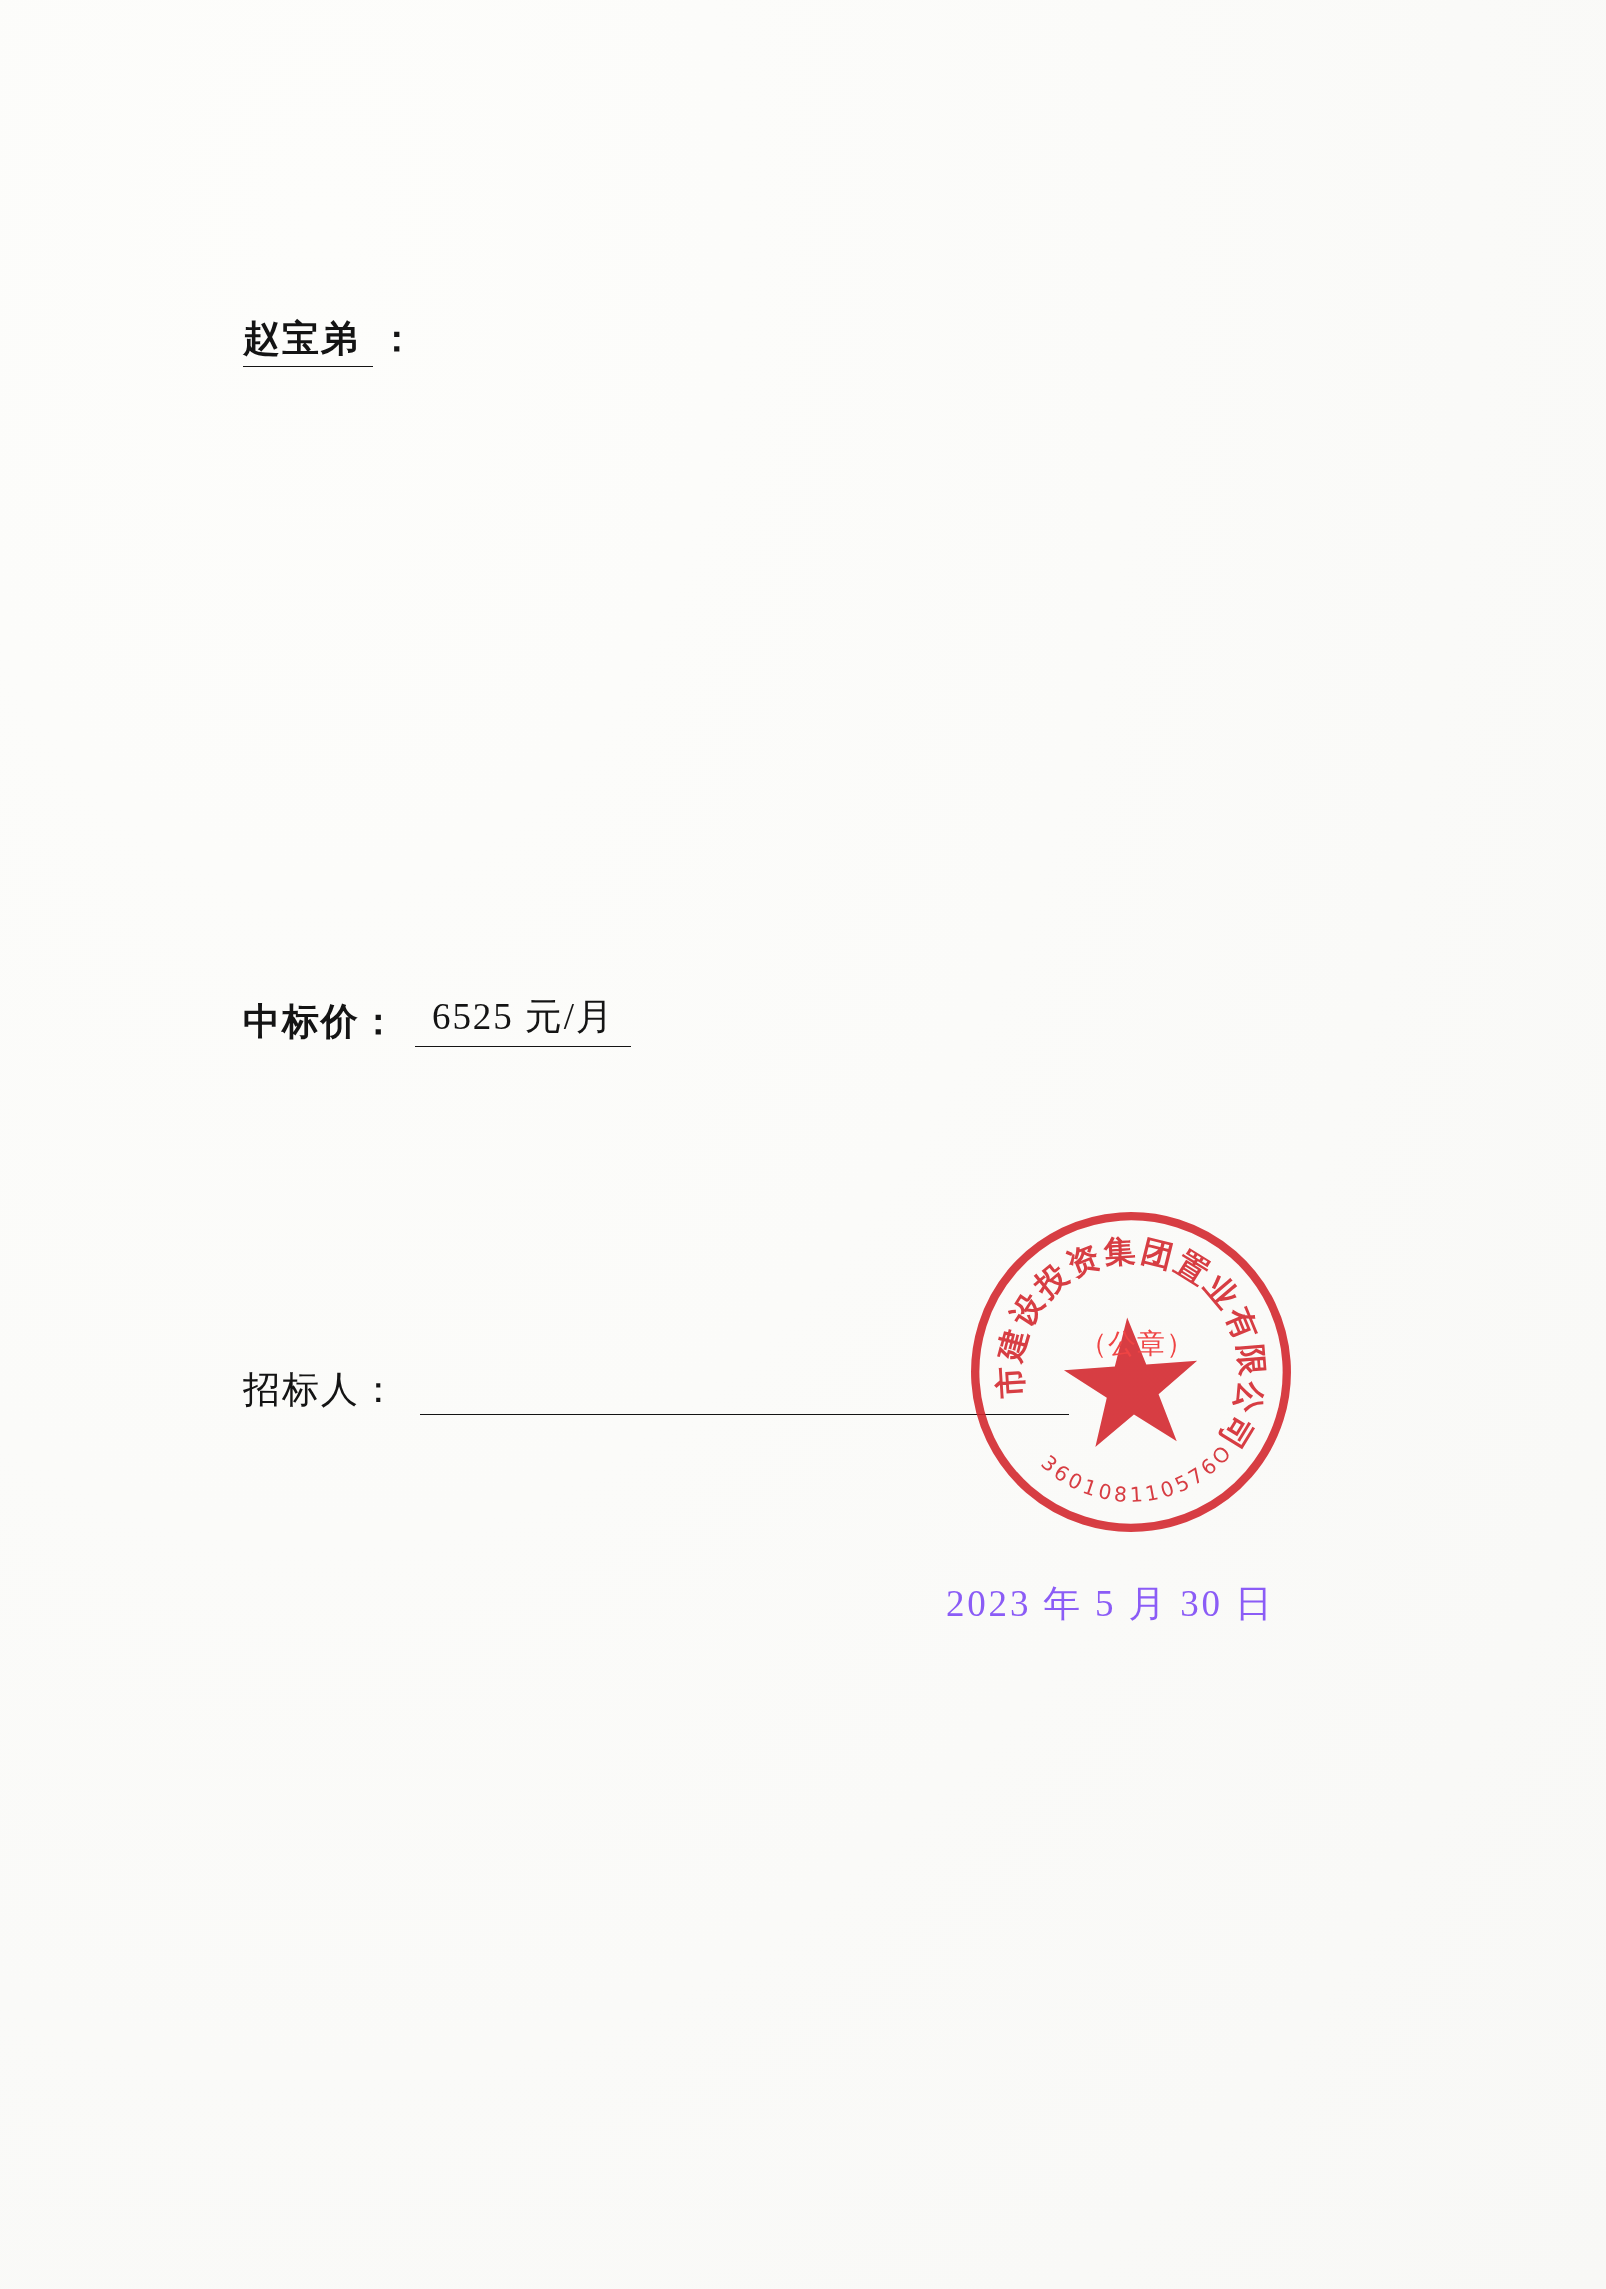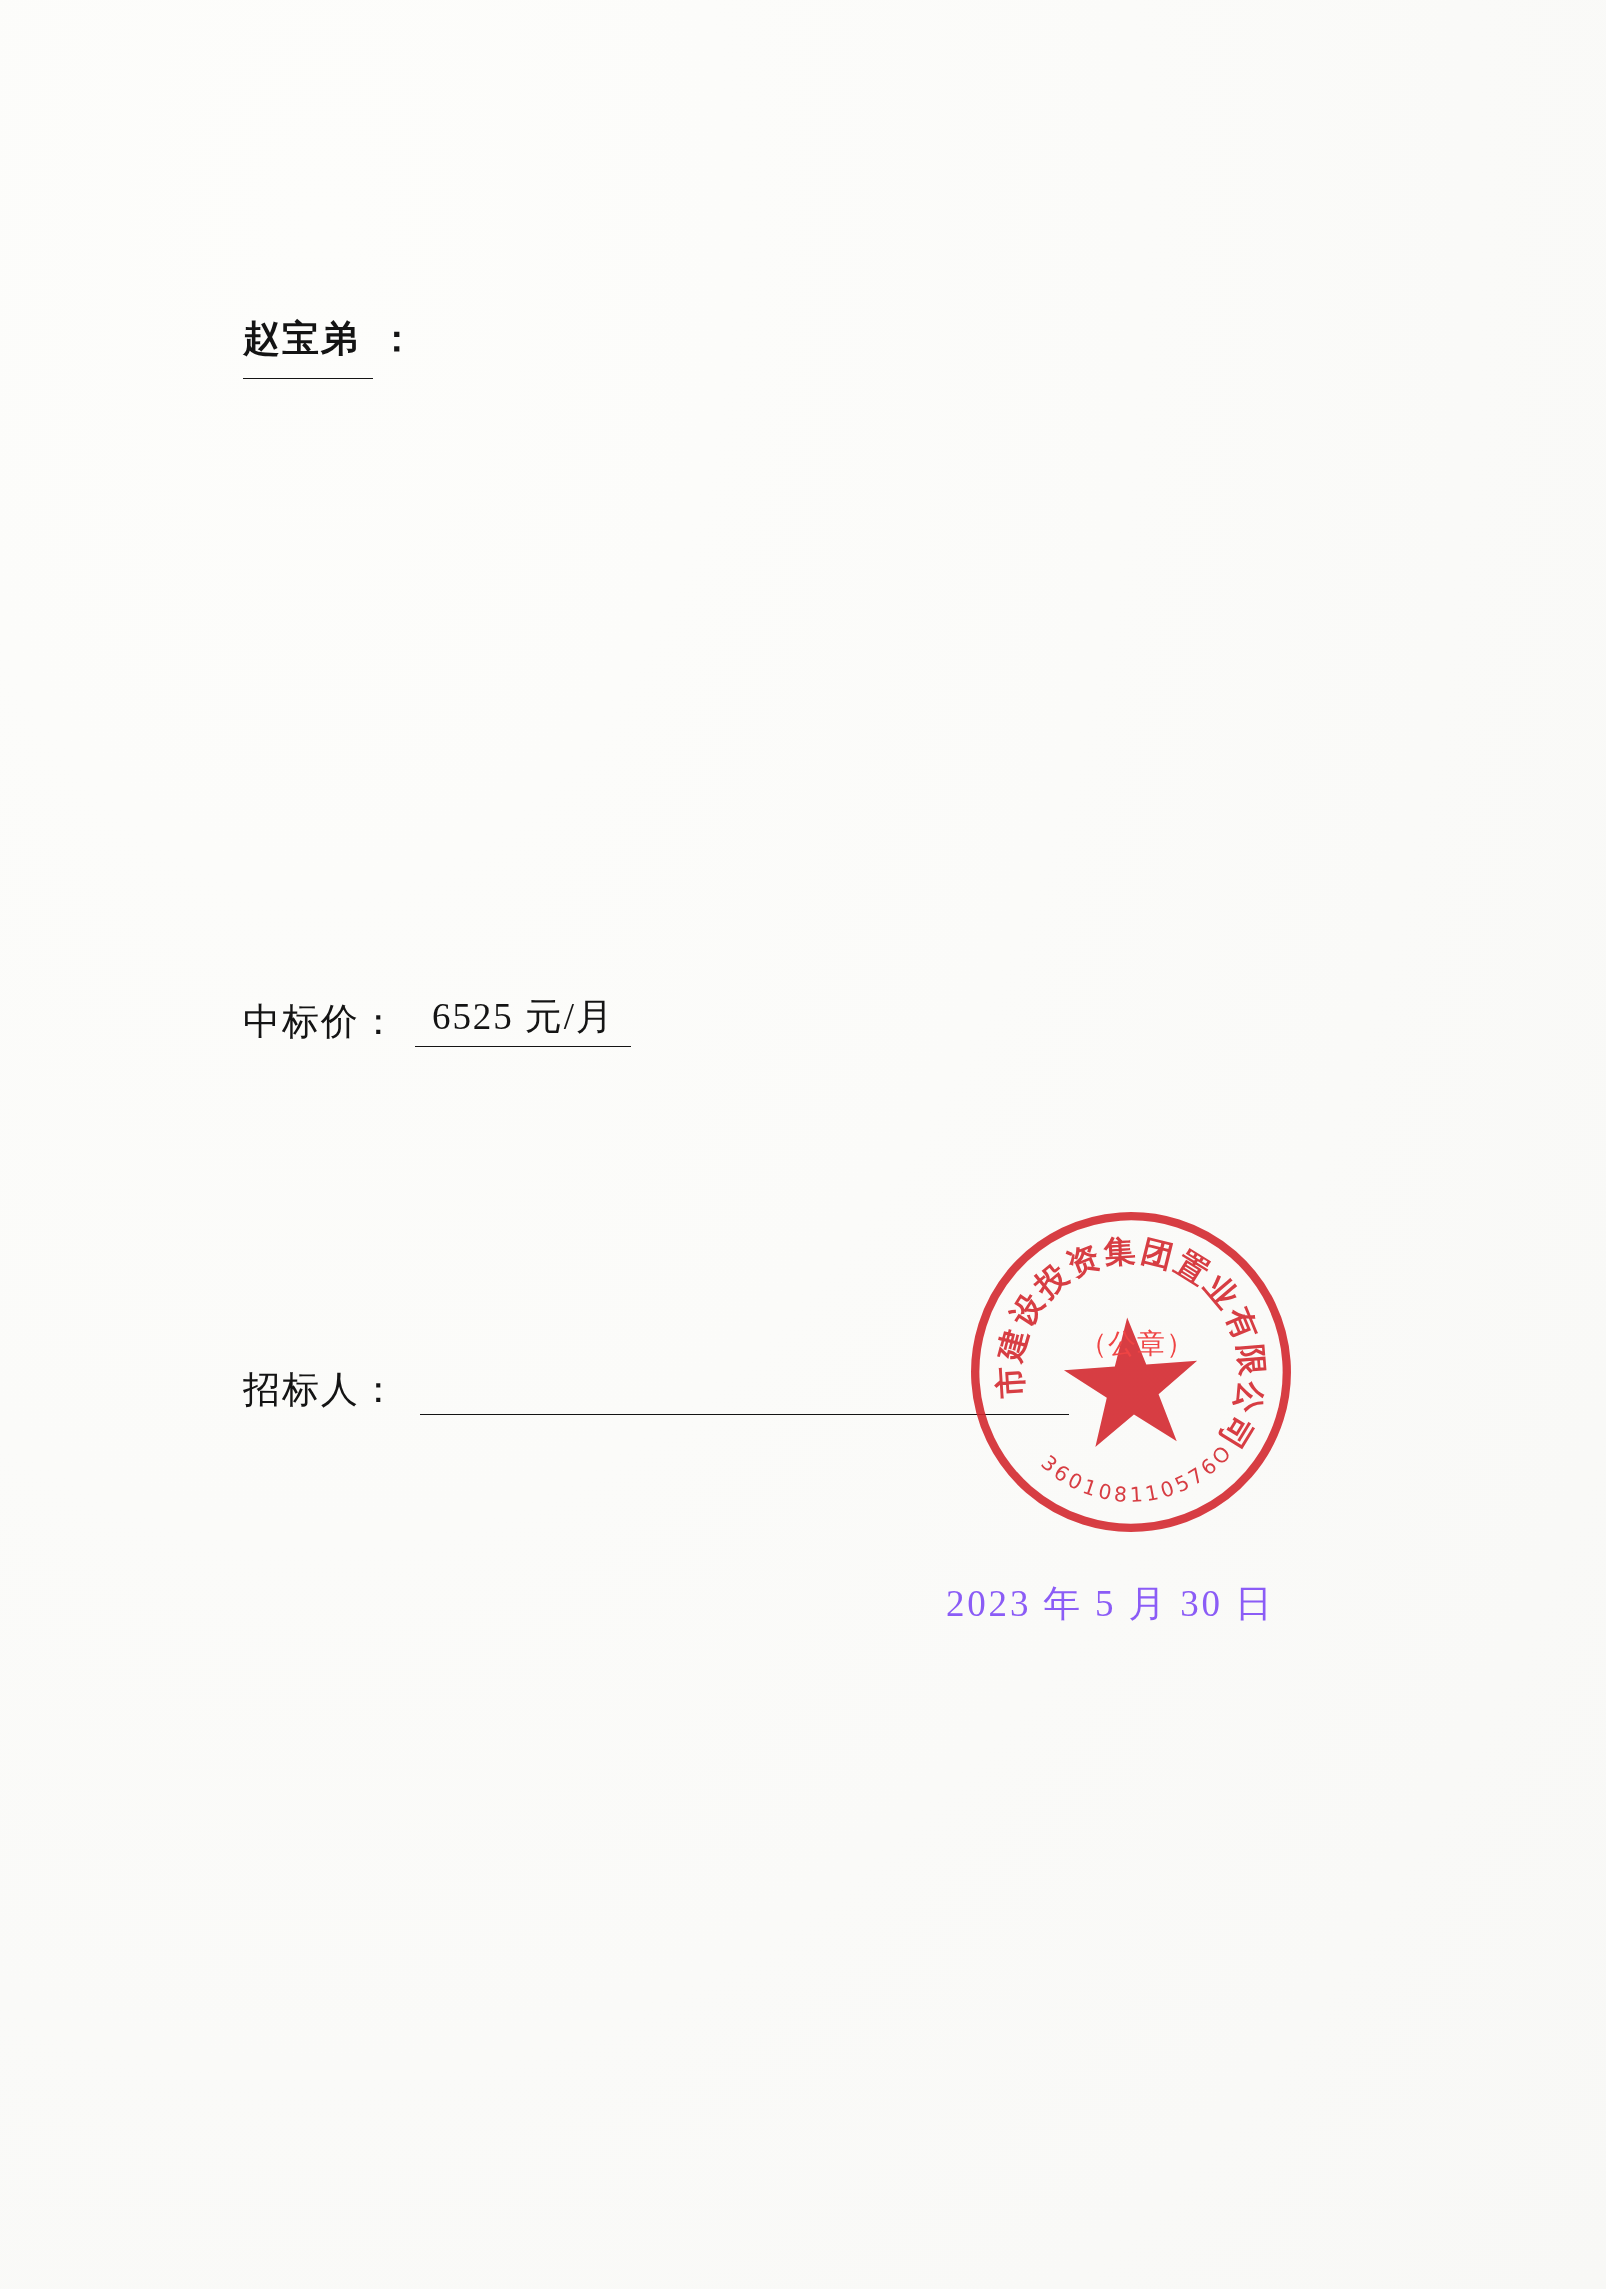--- a/index.html
+++ b/index.html
@@ -49,21 +49,21 @@
     position: absolute;
     left: 243px;
     top: 314px;
     font-size: 37px;
     font-weight: 700;
     letter-spacing: 1.9px;
     color: #141414;
   }
   .salutation .name {
     border-bottom: 1.9px solid #141414;
-    padding-bottom: 19px;
+    padding-bottom: 7px;
     padding-right: 13px;
   }
   .salutation .colon {
     margin-left: 5.6px;
   }
 
   
   .body-block {
     position: absolute;
     left: 243px;
@@ -90,21 +90,21 @@
   .price-row {
     position: absolute;
     left: 243px;
     top: 992px;
     font-size: 37px;
     letter-spacing: 1.9px;
     color: #141414;
     display: flex;
     align-items: flex-end;
   }
-  .price-label { font-weight: 400; }
+  .price-label { font-weight: 700; }
   .price-value {
     margin-left: 16.7px;
     padding: 0 16.7px 3.7px 16.7px;
     border-bottom: 1.9px solid #141414;
     font-weight: 400;
   }
 
   
   .signer-row {
     position: absolute;

